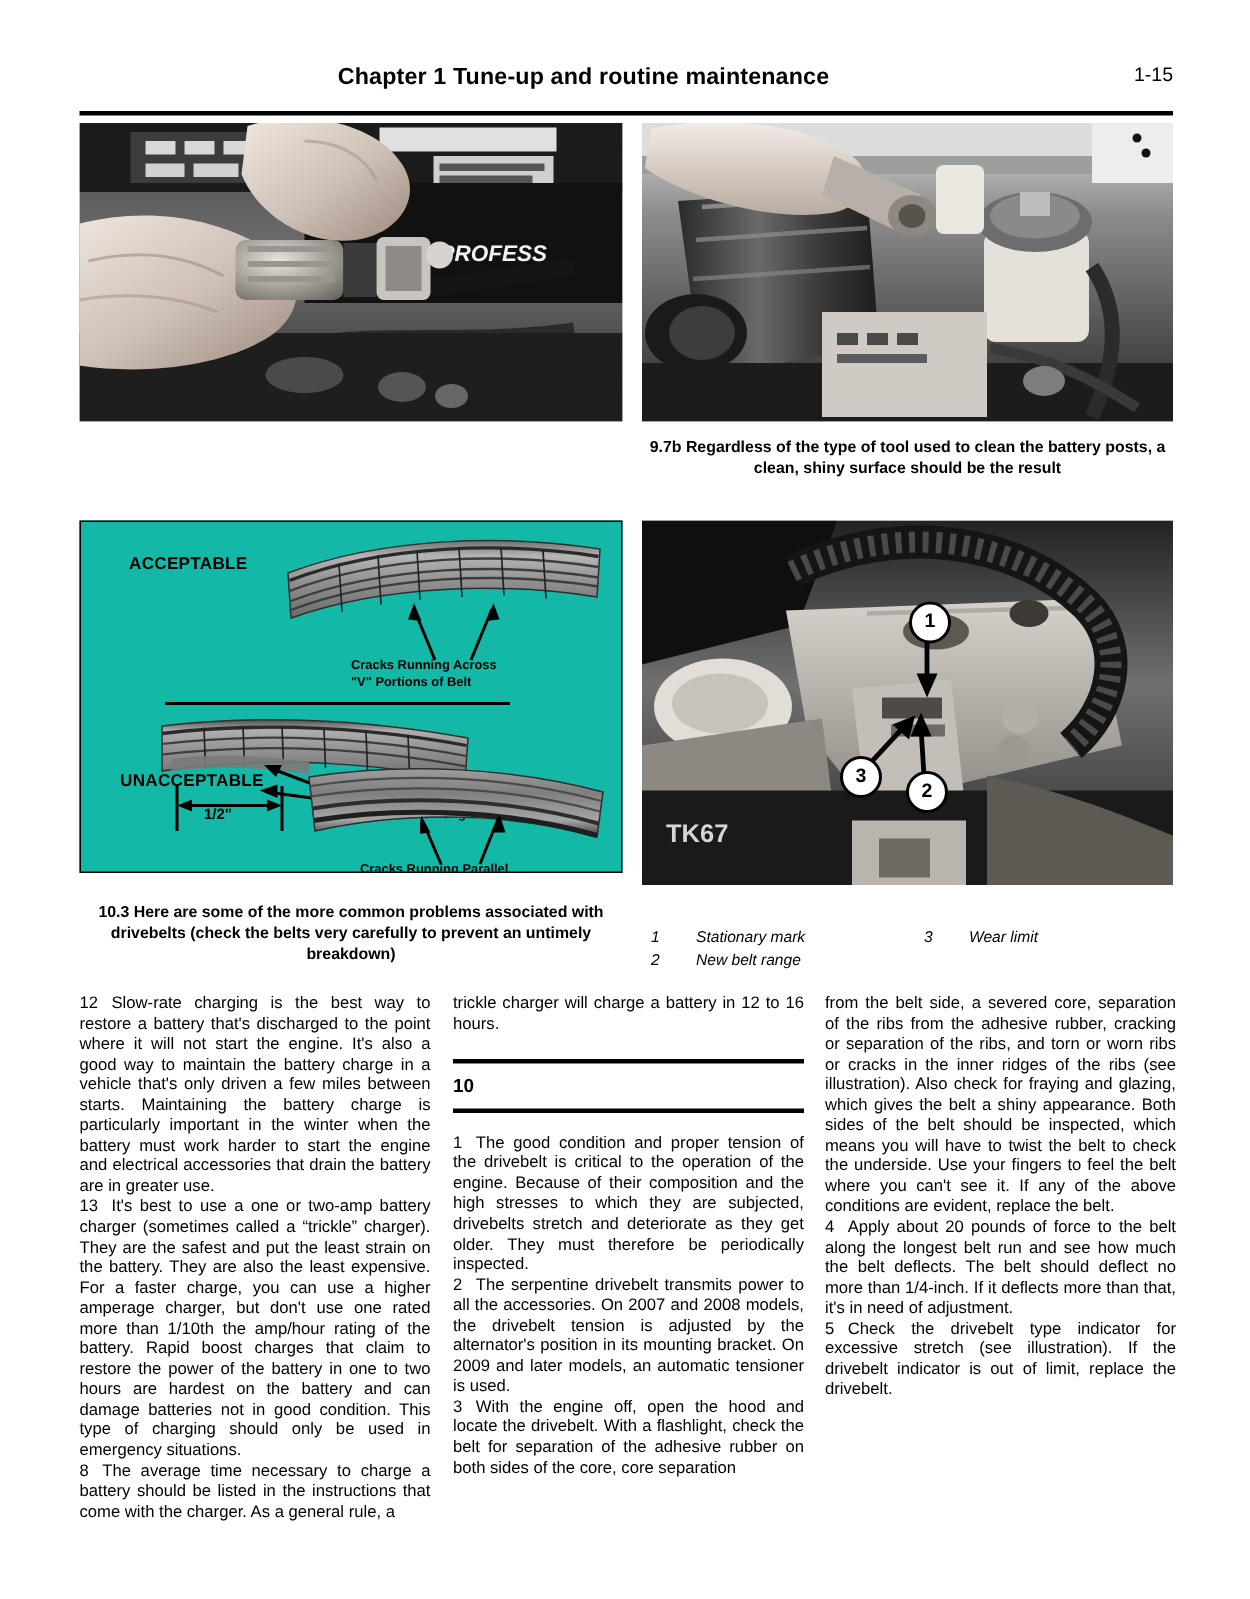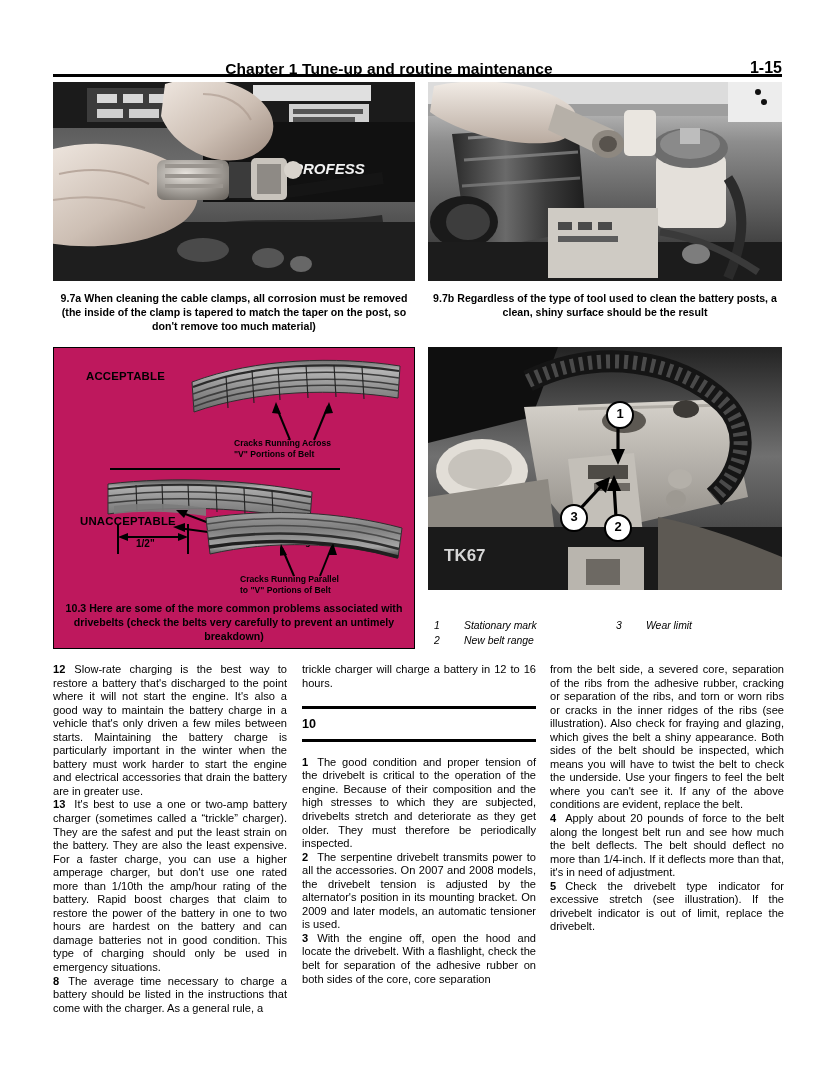--- a/index.html
+++ b/index.html
@@ -17,39 +17,39 @@
   }
 
   
   .page {
     position: absolute;
     left: 0; top: 0;
     width: 833px; height: 1066px;
   }
   .header {
     position: absolute;
-    left: 53px; top: 60px;
+    left: 53px; top: 43px;
     width: 729px;
     height: 24px;
   }
   .header-title {
     position: absolute;
     left: 0; top: 0;
     width: 672px;
     text-align: center;
     font-size: 15.5px;
     font-weight: bold;
     letter-spacing: 0.1px;
     white-space: nowrap;
   }
   .header-folio {
     position: absolute;
     right: 0; top: -1px;
-    font-size: 16px;
-    font-weight: bold;
+    font-size: 13px;
+    font-weight: normal;
   }
   .header-rule {
     position: absolute;
     left: 53px; top: 74px;
     width: 729px;
     height: 3px;
     background: #000;
   }
 
   
@@ -72,23 +72,23 @@
 
   
   #photo-97a { left: 53px; top: 82px; width: 362px; height: 199px; }
   
   #photo-97b { left: 428px; top: 82px; width: 354px; height: 199px; }
   #cap-97a { left: 53px; top: 291px; width: 362px; }
   #cap-97b { left: 428px; top: 291px; width: 354px; }
 
   
   #fig-103 {
-    left: 53px; top: 347px; width: 362px; height: 302px;
+    left: 53px; top: 347px; width: 362px; height: 235px;
     border: 1.5px solid #000;
-    background: #be185d;
+    background: #14b8a6;
     box-sizing: border-box;
   }
   #cap-103 { left: 53px; top: 601px; width: 362px; }
 
   
   #photo-105 { left: 428px; top: 347px; width: 354px; height: 243px; }
   #cap-105-title {
     left: 428px; top: 601px; width: 354px;
   }
   .legend {
@@ -117,21 +117,21 @@
     font-size: 11.1px;
     line-height: 13.55px;
     text-align: justify;
   }
   #col1 { left: 53px; }
   #col2 { left: 302px; }
   #col3 { left: 550px; }
 
   .para { margin: 0; text-align: justify; }
   .para .num {
-    font-weight: bold;
+    font-weight: normal;
     margin-right: 9px;
   }
   .para + .para { margin-top: 0; }
 
   .sec-head-wrap { margin: 16px 0 14px 0; }
   .rule-thick { height: 2.6px; background: #000; }
   .sec-head {
     font-size: 12.6px;
     font-weight: bold;
     line-height: 16.5px;
@@ -254,21 +254,20 @@
       <rect x="104" y="78" width="72" height="40" rx="7" fill="url(#tool97)"></rect>
       <rect x="112" y="82" width="58" height="4" fill="#9a958f"></rect>
       <rect x="112" y="92" width="58" height="4" fill="#9a958f"></rect>
       <rect x="112" y="102" width="58" height="4" fill="#9a958f"></rect>
       <rect x="176" y="80" width="22" height="36" fill="#3b3b3b"></rect>
       <rect x="198" y="76" width="36" height="42" rx="5" fill="#c9c4bd"></rect>
       <rect x="204" y="82" width="24" height="30" fill="#8e8a85"></rect>
       <circle cx="240" cy="88" r="9" fill="#d8d3cc"></circle>
     </svg>
   </div>
-  <div class="caption" id="cap-97a">9.7a When cleaning the cable clamps, all corrosion must be removed (the inside of the clamp is tapered to match the taper on the post, so don't remove too much material)</div>
 
   <div class="fig-photo" id="photo-97b">
     <svg width="354" height="199" viewBox="0 0 354 199">
       <defs>
         <linearGradient id="g97b" x1="0" y1="0" x2="0" y2="1">
           <stop offset="0" stop-color="#d9d9d9"></stop>
           <stop offset="0.3" stop-color="#8d8d8d"></stop>
           <stop offset="1" stop-color="#272727"></stop>
         </linearGradient>
         <linearGradient id="hand97b" x1="0" y1="0" x2="0" y2="1">

